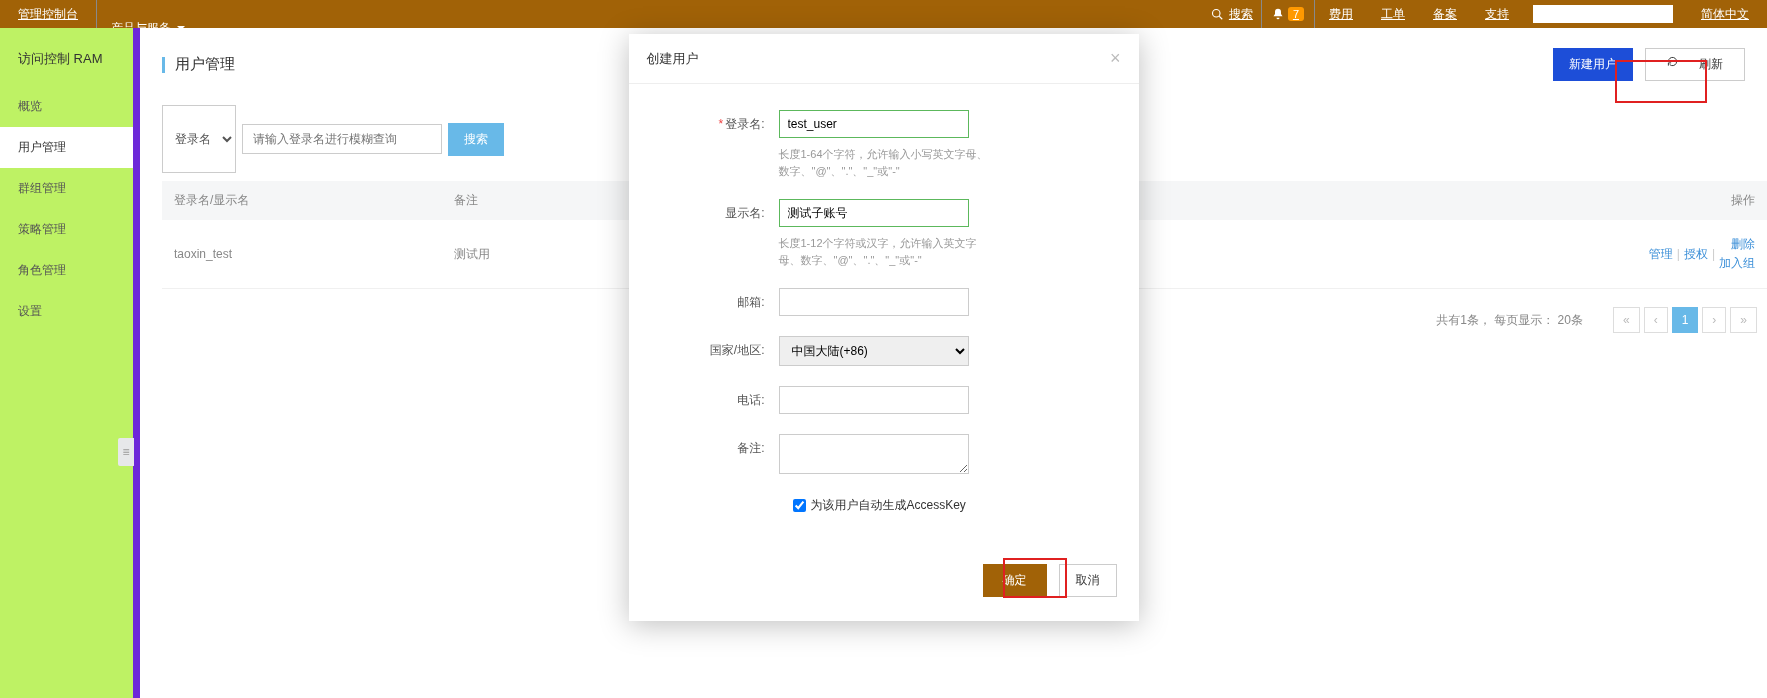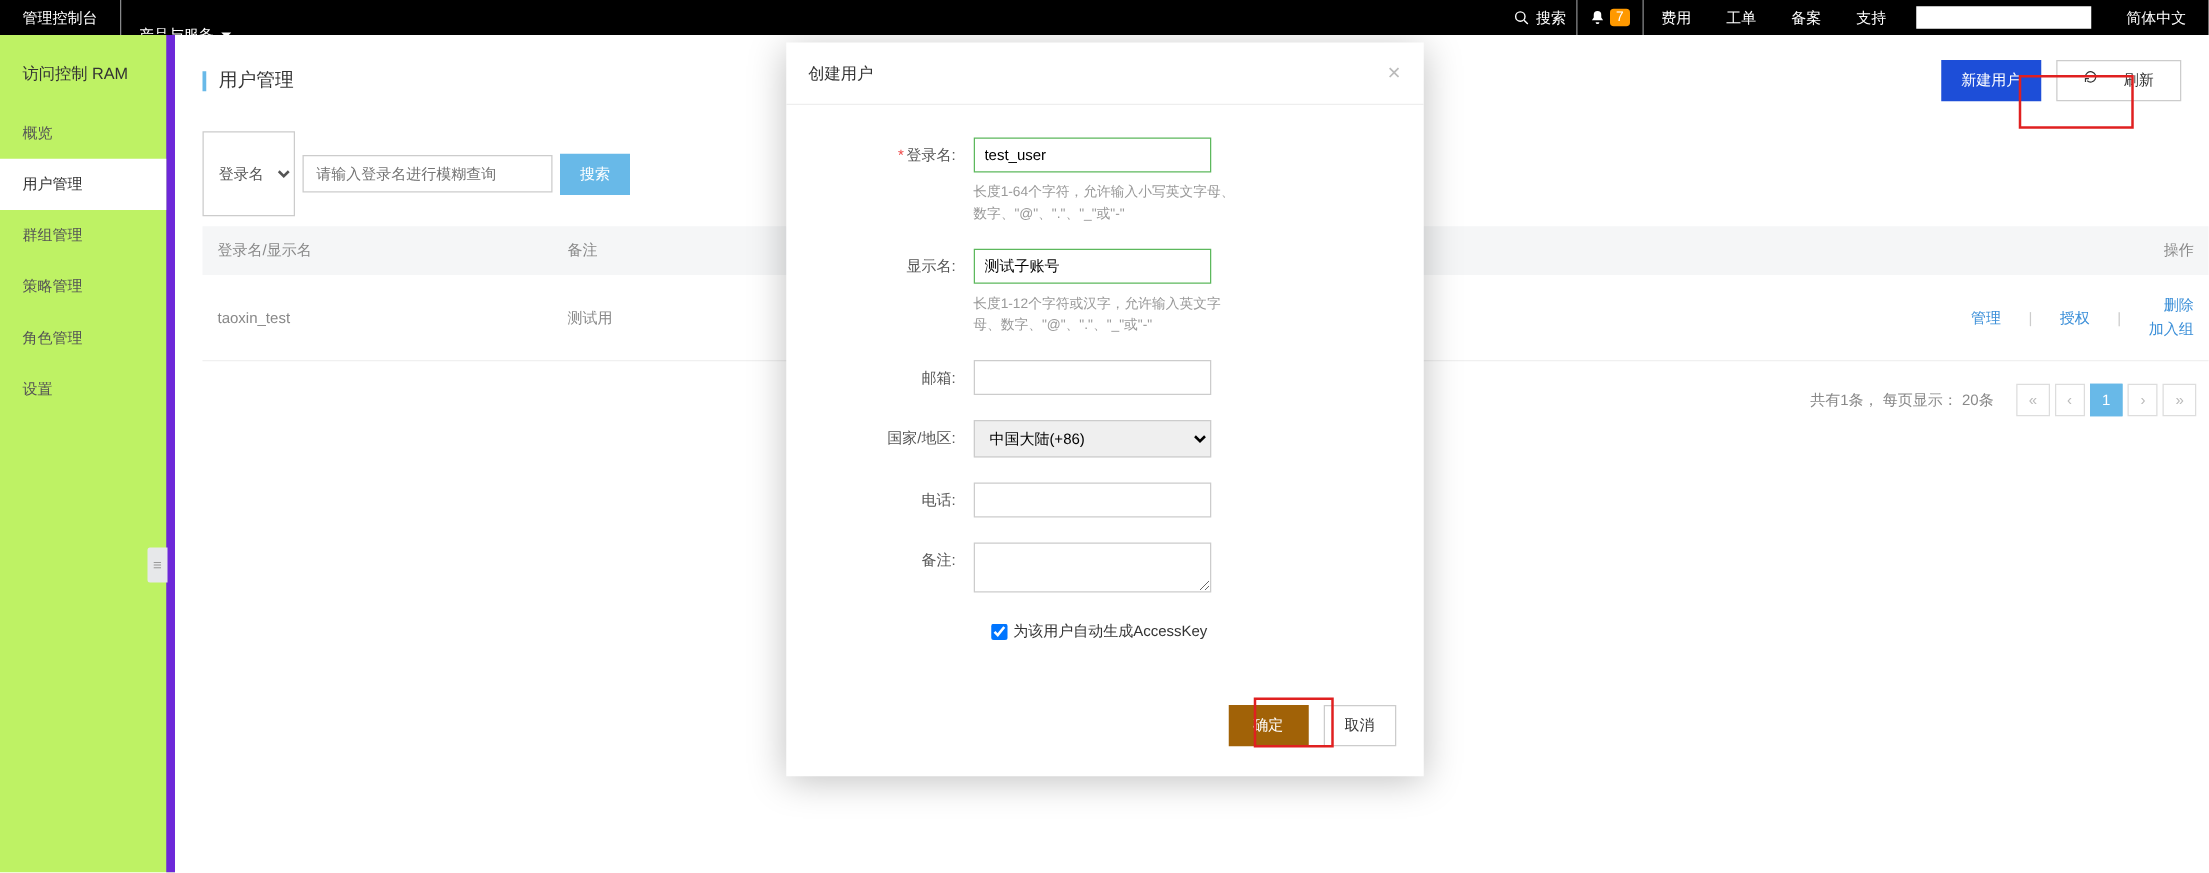--- a/index.html
+++ b/index.html
@@ -1,19 +1,19 @@
 <!DOCTYPE html>
 <html><head>
 <meta charset="utf-8">
 <style>
 * { margin: 0; padding: 0; box-sizing: border-box; }
 body { font-family: "Helvetica Neue", Arial, "Microsoft YaHei", sans-serif; font-size: 12px; color: #333; background: #fff; }
 
 
-.topnav { height: 28px; background: #000000; display: flex; align-items: center; color: #fff; }
+.topnav { height: 28px; background: #a16207; display: flex; align-items: center; color: #fff; text-decoration: underline; }
 .topnav .brand { padding: 0 18px; display: flex; align-items: center; height: 100%; }
 .topnav .divider { width: 1px; height: 100%; background: #88898b; }
 .topnav .products { padding: 0 14px; display: flex; align-items: center; gap: 6px; margin-top: 28px; }
 .topnav .caret { width: 0; height: 0; border-left: 4px solid transparent; border-right: 4px solid transparent; border-top: 4px solid #fff; }
 .topnav .spacer { flex: 1; }
 .topnav .search { display: flex; align-items: center; gap: 6px; padding: 0 8px; }
 .topnav .search svg { width: 12px; height: 12px; }
 .topnav .navlink { padding: 0 14px; height: 100%; display: flex; align-items: center; }
 .topnav .bell { padding: 0 10px; display: flex; align-items: center; gap: 4px; }
 .topnav .badge { background: #ff9900; color: #fff; border-radius: 3px; padding: 1px 5px; font-size: 11px; }
@@ -44,27 +44,27 @@
 .search-row .btn-search { background: #68b9e8; color: #fff; border: none; padding: 8px 16px; font-size: 12px; cursor: pointer; }
 
 .table { width: calc(100% - 22px); margin-left: 22px; }
 .table-header { display: flex; background: #f5f6f7; padding: 11px 12px; color: #888; font-size: 12px; }
 .table-header .col-login { width: 280px; }
 .table-header .col-remark { flex: 1; }
 .table-header .col-ops { width: 60px; text-align: right; }
 .table-row { display: flex; padding: 16px 12px; border-bottom: 1px solid #f0f0f0; font-size: 12px; align-items: center; }
 .table-row .col-login { width: 280px; color: #888; }
 .table-row .col-remark { flex: 1; color: #888; }
-.table-row .col-ops { display: flex; gap: 22px; align-items: center; justify-content: flex-end; color: #3b8fd8; }
+.table-row .col-ops { display: flex; gap: 4px; align-items: center; justify-content: flex-end; color: #3b8fd8; }
 .table-row .col-ops a { color: #3b8fd8; cursor: pointer; }
 .table-row .col-ops .sep { color: #ccc; }
 .table-row .col-ops .stack { display: flex; flex-direction: column; align-items: flex-end; gap: 2px; }
 
 .pagination { display: flex; justify-content: flex-end; align-items: center; padding: 18px 10px; gap: 10px; color: #888; font-size: 12px; }
-.pagination .info { margin-right: 8px; }
+.pagination .info { margin-right: 20px; }
 .pagination .pg-btn { border: 1px solid #ddd; padding: 5px 9px; color: #bbb; cursor: pointer; }
 .pagination .pg-btn.active { background: #68b9e8; color: #fff; border-color: #68b9e8; }
 .pagination .pgroup { display: flex; gap: 4px; }
 
 
 .modal-overlay { position: fixed; inset: 0; display: flex; justify-content: center; align-items: flex-start; pointer-events: none; }
 .modal { width: 510px; background: #fff; margin-top: 34px; box-shadow: 0 4px 28px rgba(0,0,0,0.25); pointer-events: auto; }
 .modal-header { display: flex; align-items: center; padding: 14px 18px; border-bottom: 1px solid #eee; }
 .modal-header .modal-title { flex: 1; font-size: 13px; color: #333; }
 .modal-header .close { color: #bbb; font-size: 18px; cursor: pointer; }

